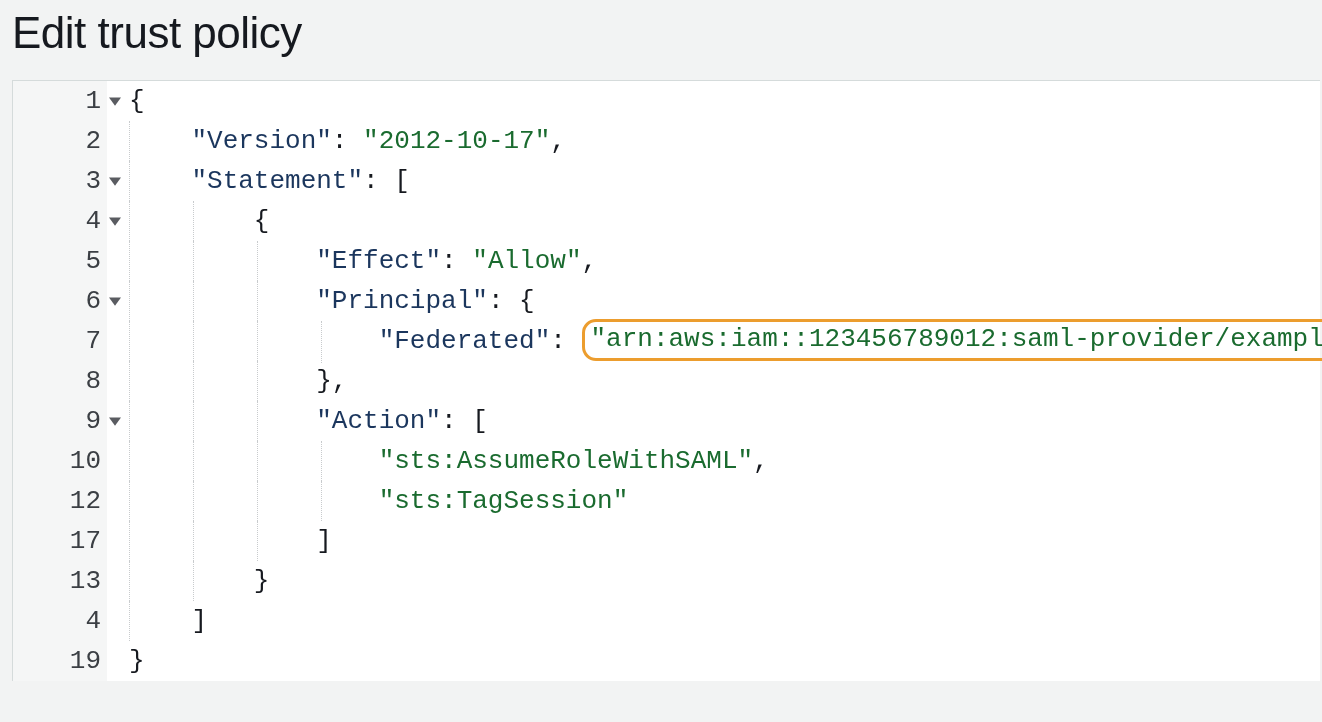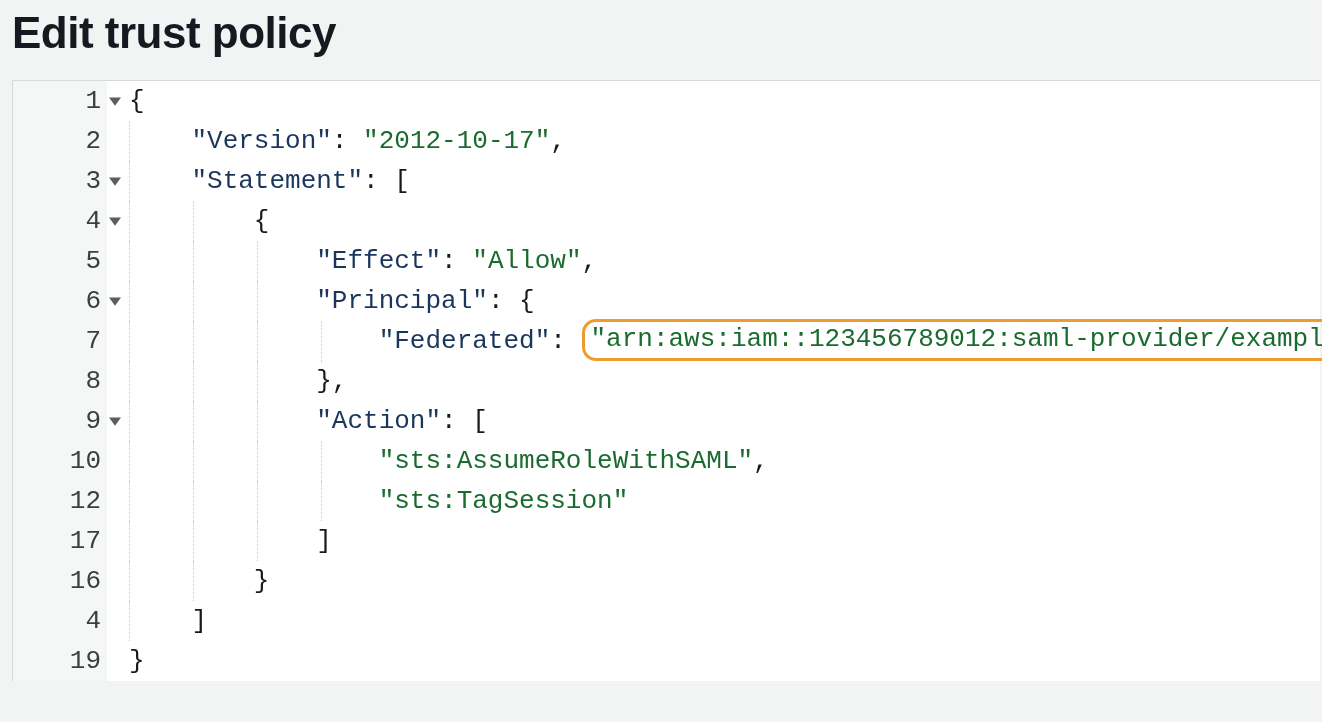--- a/index.html
+++ b/index.html
@@ -13,21 +13,21 @@
     overflow:hidden;
   }
   .page{
     padding:0 0 0 12px;
     box-sizing:border-box;
   }
   h1.page-title{
     margin:0;
     padding:8px 0 22px 0;
     font-size:44px;
-    font-weight:700;
+    font-weight:400;
     letter-spacing:-0.5px;
     color:#16191f;
   }
   .editor-box{
     border:1px solid #d5dbdb;
     border-right:none;
     border-bottom:none;
     background:#fff;
     width:1308px;
     box-sizing:border-box;
@@ -201,21 +201,21 @@
 
     <div class="code-row">
       <div class="gutter">
         <span class="ln">17</span>
       </div>
       <div class="code"><div class="guides"><div class="guide" style="left:0px"></div><div class="guide" style="left:64px"></div><div class="guide" style="left:128px"></div></div>            <span class="p-punc">]</span></div>
     </div>
 
     <div class="code-row">
       <div class="gutter">
-        <span class="ln">16</span>
+        <span class="ln">13</span>
       </div>
       <div class="code"><div class="guides"><div class="guide" style="left:0px"></div><div class="guide" style="left:64px"></div></div>        <span class="p-punc">}</span></div>
     </div>
 
     <div class="code-row">
       <div class="gutter">
         <span class="ln">4</span>
       </div>
       <div class="code"><div class="guides"><div class="guide" style="left:0px"></div></div>    <span class="p-punc">]</span></div>
     </div>

